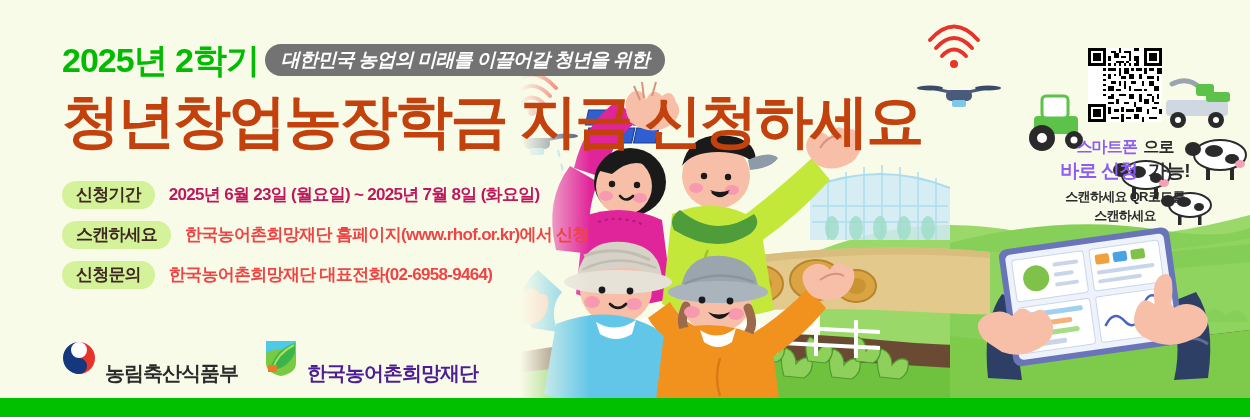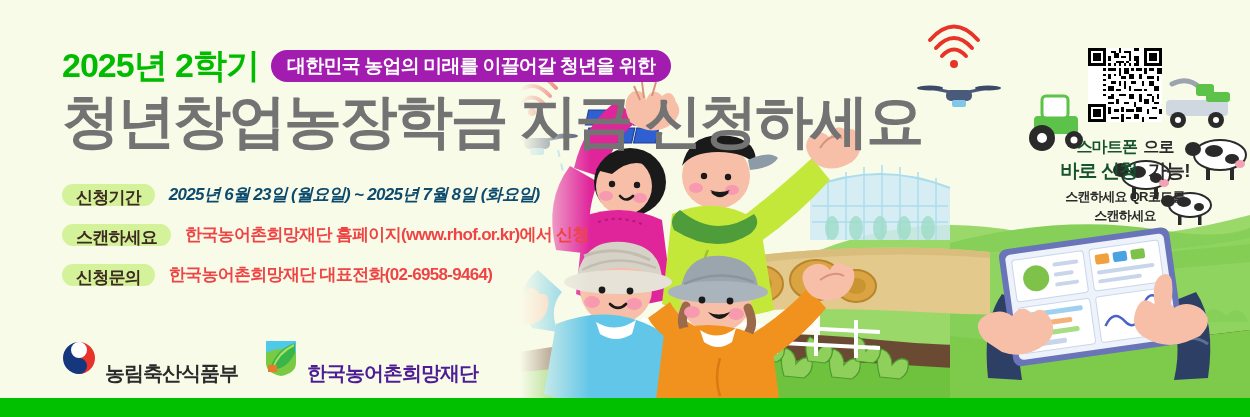--- a/index.html
+++ b/index.html
@@ -18,69 +18,69 @@
   
   .bottom-band {
     position:absolute; left:0; bottom:0;
     width:1250px; height:19px;
     background:#00c000;
   }
 
   
   .left-col { position:absolute; left:62px; top:38px; width:620px; }
 
-  .kicker-row { display:flex; align-items:flex-end; gap:12px; height:44px; }
+  .kicker-row { display:flex; align-items:center; gap:6px; height:44px; }
   .kicker {
     font-size:34px; font-weight:bold; color:#00bb00;
     letter-spacing:-1px; line-height:1; white-space:nowrap;
   }
   .badge {
-    background:#a21caf; color:#ffffff;
+    background:#737373; color:#ffffff;
     font-size:19px; font-weight:bold;
     padding:6px 16px 7px; border-radius:18px;
-    letter-spacing:-0.8px; white-space:nowrap; line-height:1;
+    letter-spacing:-0.8px; white-space:nowrap; line-height:1;font-style:italic;
   }
 
   .headline {
     margin-top:8px;
-    font-size:58px; font-weight:bold; color:#737373;
+    font-size:58px; font-weight:bold; color:#c2410c;
     letter-spacing:-2.5px; line-height:1.08; white-space:nowrap;
   }
 
   
   .info-list { margin-top:22px; }
   .info-row { display:flex; align-items:center; height:40px; }
   .pill {
     background:#d4f29a; color:#3d2822;
     font-size:17px; font-weight:bold;
-    border-radius:14px; padding:5px 14px 0;
+    border-radius:14px; padding:5px 14px 6px;
     letter-spacing:-0.8px; line-height:1;
     min-width:92px; text-align:center;
   }
   .info-val {
     margin-left:14px; font-size:17px; font-weight:bold;
     color:#ef4444; letter-spacing:-0.7px; white-space:nowrap;
   }
-  .info-val.red { color:#0c4a6e;font-style:italic; }
+  .info-val.red { color:#be185d; }
 
   
   .logos { position:absolute; left:62px; top:328px; display:flex; align-items:center; gap:26px; }
   .logo { display:flex; align-items:center; gap:9px; }
   .logo-text { font-size:20px; font-weight:bold; letter-spacing:-1px;margin-top:32px; }
   .logo-text.gov { color:#2a2a2a; }
   .logo-text.rhof { color:#4c1d95; }
 
   
   .qr-block {
     position:absolute; left:1035px; top:48px; width:180px; text-align:center;
   }
   .qr-img { width:74px; height:74px; margin:0 auto; display:block; }
   .qr-line1 { margin-top:14px; font-size:16px; font-weight:bold; letter-spacing:-0.8px; line-height:1.35; }
   .qr-line2 { font-size:19px; font-weight:bold; letter-spacing:-0.8px; line-height:1.35; }
-  .g { color:#14532d; }
+  .g { color:#8b5cf6; }
   .d { color:#2a2a2a;margin-left:6px; }
   .qr-sub { margin-top:5px; font-size:13px; font-weight:bold; color:#2a2a2a; letter-spacing:-0.7px; line-height:1.45; }
 
   
   .scene { position:absolute; left:520px; top:0; width:730px; height:398px; }
 </style>
 </head>
 <body>
 
 <div id="banner">

